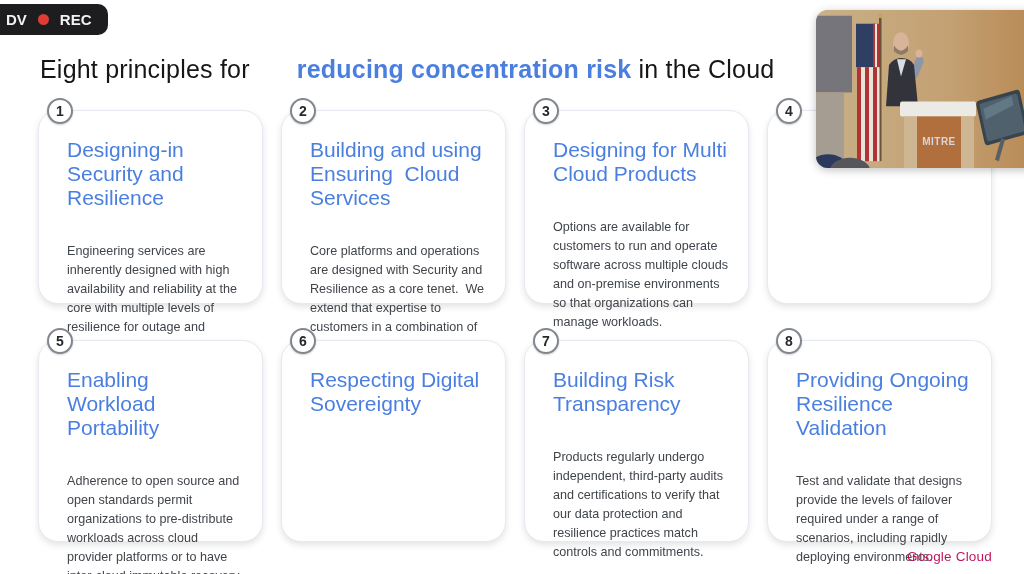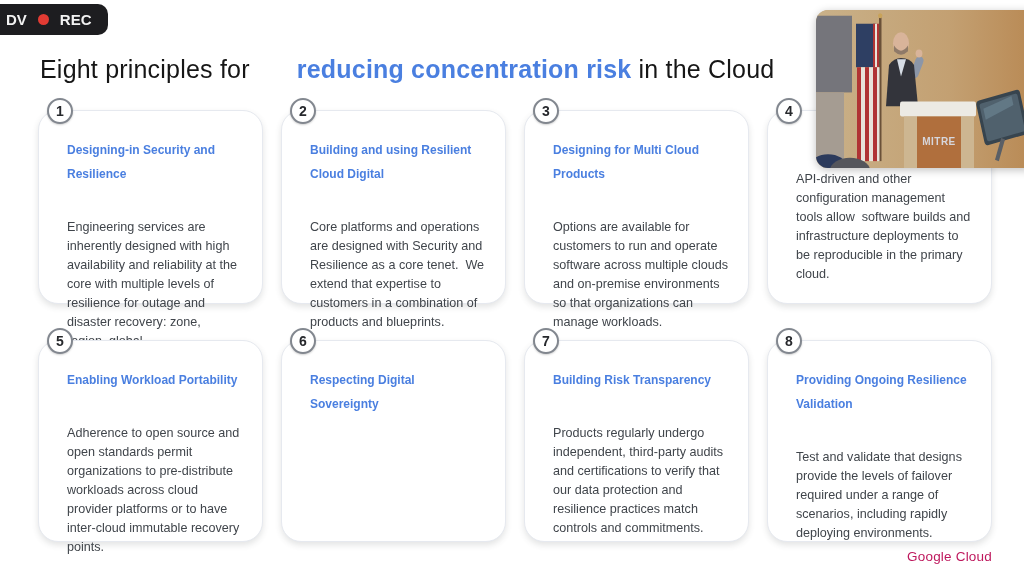--- a/index.html
+++ b/index.html
@@ -48,21 +48,21 @@
   }
   .num {
     position:absolute; top:-13px; left:8px;
     width:26px; height:26px; border-radius:50%;
     background:#ffffff; border:2px solid #82878f;
     display:flex; align-items:center; justify-content:center;
     font-size:14px; font-weight:bold; color:#26282c;
     box-shadow:0 1px 2px rgba(0,0,0,.18);
   }
   .card-heading {
-    font-size:12px; line-height:24px; font-weight:bold; color:#4a7fe0;
+    font-size:21px; line-height:24px; font-weight:normal; color:#4a7fe0;
     white-space:pre-wrap;
   }
   .card-body {
     margin-top:32px;
     font-size:12.6px; line-height:19px; color:#40454b;
     white-space:pre-wrap;
   }
 
   
   .video {
@@ -100,37 +100,36 @@
           <span>1</span>
         </div>
       <h2 class="card-heading">Designing-in Security and Resilience</h2>
       <p class="card-body">Engineering services are inherently designed with high availability and reliability at the core with multiple levels of resilience for outage and disaster recovery: zone, region, global.</p>
     </div>
 
     <div class="card">
       <div class="num">
           <span>2</span>
         </div>
-      <h2 class="card-heading">Building and using Resilient  Cloud Digital</h2>
+      <h2 class="card-heading">Building and using Ensuring  Cloud Services</h2>
       <p class="card-body">Core platforms and operations are designed with Security and Resilience as a core tenet.  We extend that expertise to customers in a combination of products and blueprints.</p>
     </div>
 
     <div class="card">
       <div class="num">
           <span>3</span>
         </div>
       <h2 class="card-heading">Designing for Multi Cloud Products</h2>
       <p class="card-body">Options are available for customers to run and operate software across multiple clouds and on-premise environments so that organizations can manage workloads.</p>
     </div>
 
     <div class="card">
       <div class="num">
           <span>4</span>
         </div>
-      <p class="card-body">API-driven and other configuration management tools allow  software builds and infrastructure deployments to be reproducible in the primary cloud.</p>
     </div>
 
     <div class="card">
       <div class="num">
           <span>5</span>
         </div>
       <h2 class="card-heading">Enabling Workload Portability</h2>
       <p class="card-body">Adherence to open source and open standards permit organizations to pre-distribute workloads across cloud provider platforms or to have inter-cloud immutable recovery points.</p>
     </div>
 

